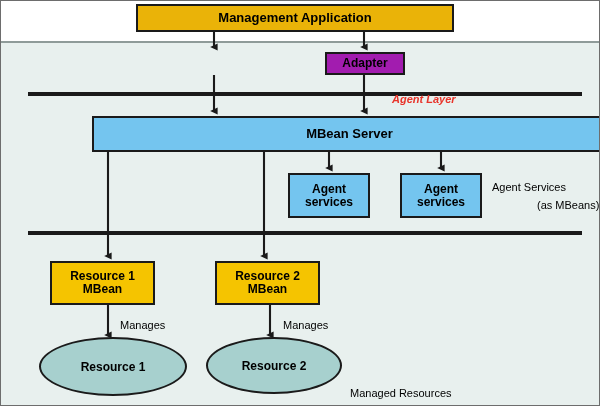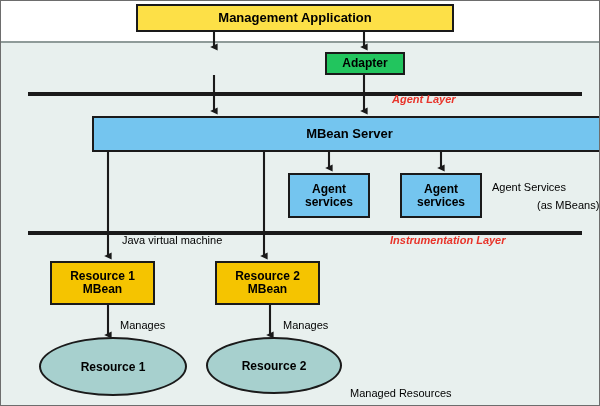--- a/index.html
+++ b/index.html
@@ -127,26 +127,26 @@
 
       <path d="M108,305 L108,335" marker-end="url(#arrowhead)"></path>
 
       <path d="M270,305 L270,335" marker-end="url(#arrowhead)"></path>
     </g>
   </svg>
 
   <div class="hline" style="left:28px; top:92px; width:554px;"></div>
   <div class="hline" style="left:28px; top:231px; width:554px;"></div>
 
-  <div class="box" style="left:136px; top:4px; width:318px; height:28px; background:#fde047; font-size:13px;">
+  <div class="box" style="left:136px; top:4px; width:318px; height:28px; background:#eab308; font-size:13px;">
     <span>Management Application</span>
   </div>
 
 
-  <div class="box" style="left:325px; top:52px; width:80px; height:23px; background:#22c55e; font-size:12px;">
+  <div class="box" style="left:325px; top:52px; width:80px; height:23px; background:#a21caf; font-size:12px;">
     <span>Adapter</span>
   </div>
 
   <div class="box" style="left:92px; top:116px; width:515px; height:36px; background:#74c5ef; font-size:13px;">
     <span>MBean Server</span>
   </div>
 
   <div class="box" style="left:288px; top:173px; width:82px; height:45px; background:#74c5ef; font-size:12px; flex-direction:column;">
     <span>Agent</span>
     <span>services</span>
@@ -170,23 +170,21 @@
   <div class="ellipse" style="left:39px; top:337px; width:148px; height:59px; font-size:12px;">
     <span>Resource 1</span>
   </div>
 
   <div class="ellipse" style="left:206px; top:337px; width:136px; height:57px; font-size:12px;">
     <span>Resource 2</span>
   </div>
 
   <div class="label label-red" style="left:392px; top:93px;">Agent Layer</div>
 
-  <div class="label label-red" style="left:390px; top:234px;">Instrumentation Layer</div>
 
-  <div class="label label-black" style="left:122px; top:234px;">Java virtual machine</div>
 
   <div class="label label-black" style="left:492px; top:181px;">Agent Services</div>
   <div class="label label-black" style="left:492px; top:199px;margin-left:45px;">(as MBeans)</div>
 
   <div class="label label-plain" style="left:120px; top:319px;">Manages</div>
   <div class="label label-plain" style="left:283px; top:319px;">Manages</div>
 
   <div class="label label-black" style="left:350px; top:363px;margin-top:24px;">Managed Resources</div>
 
   <div id="outer-frame"></div>

